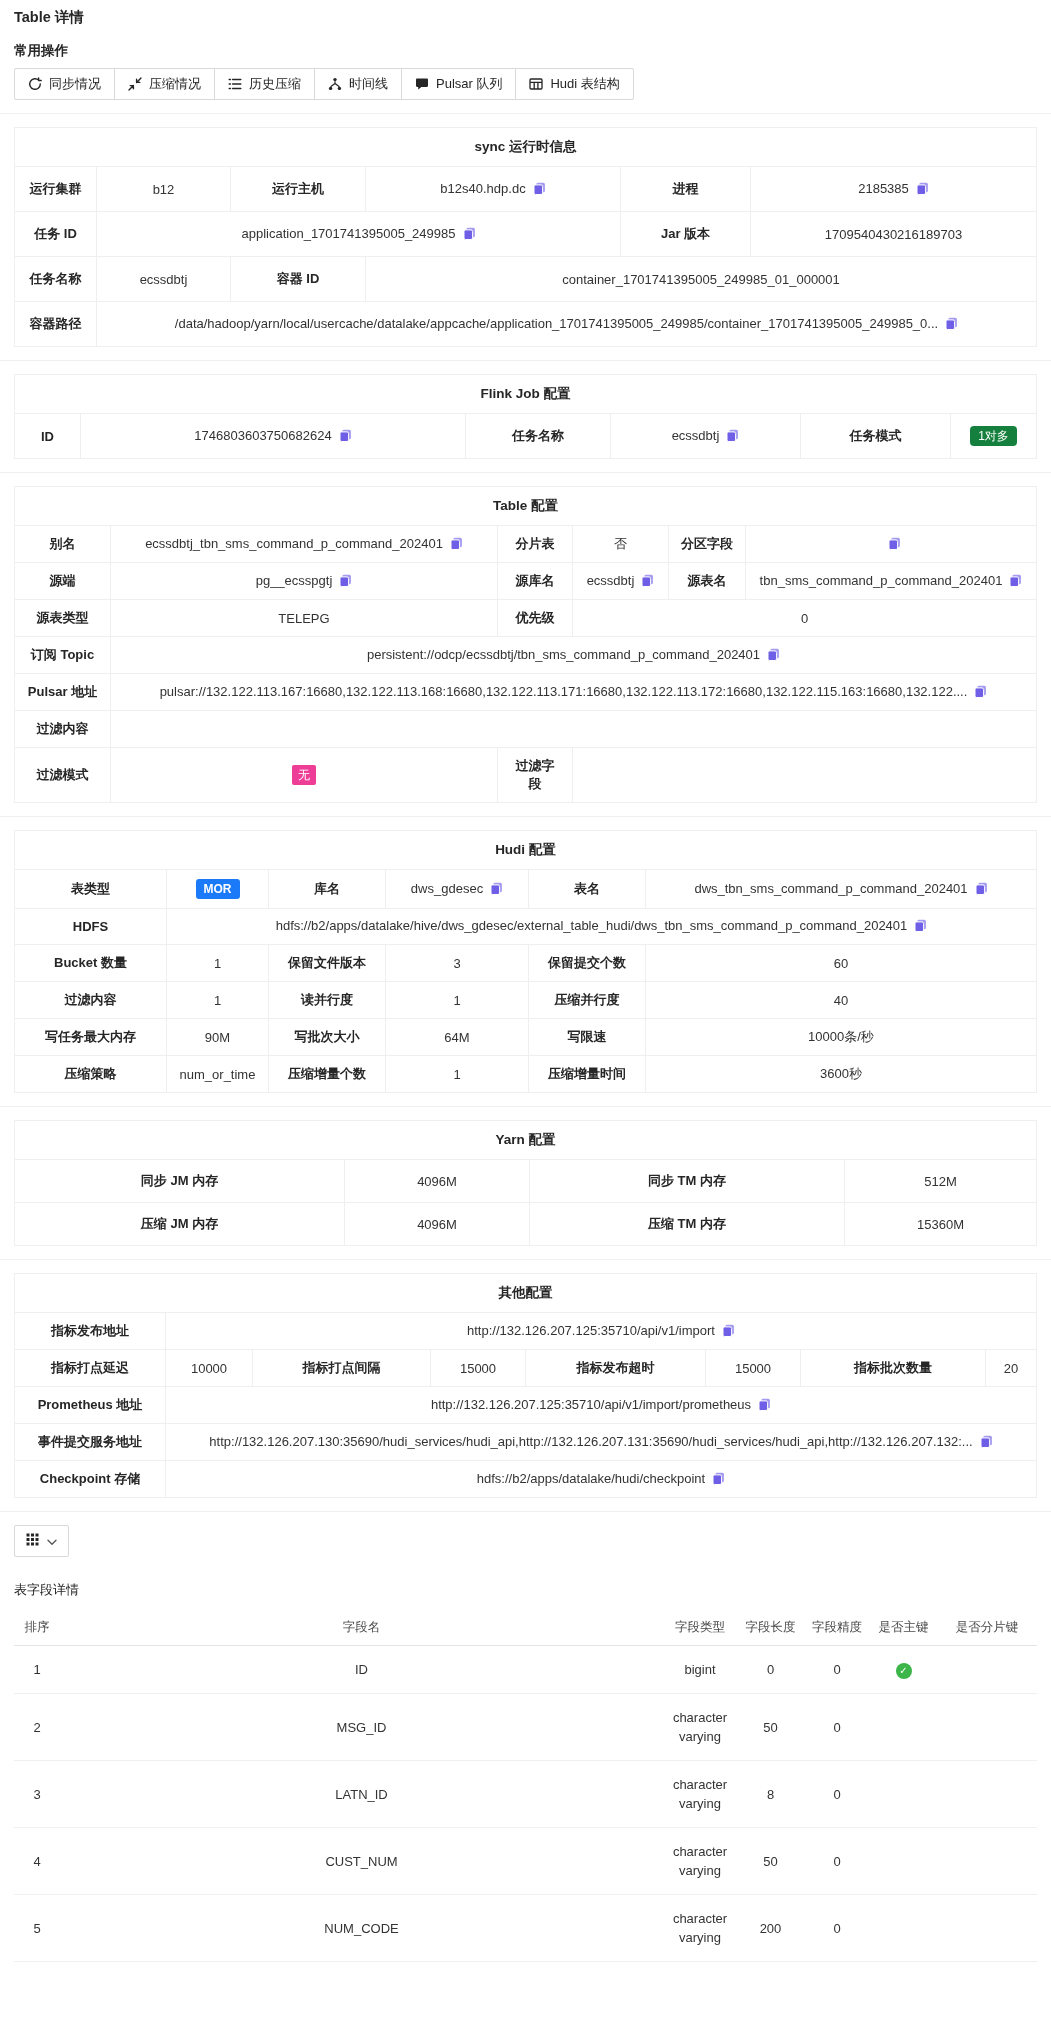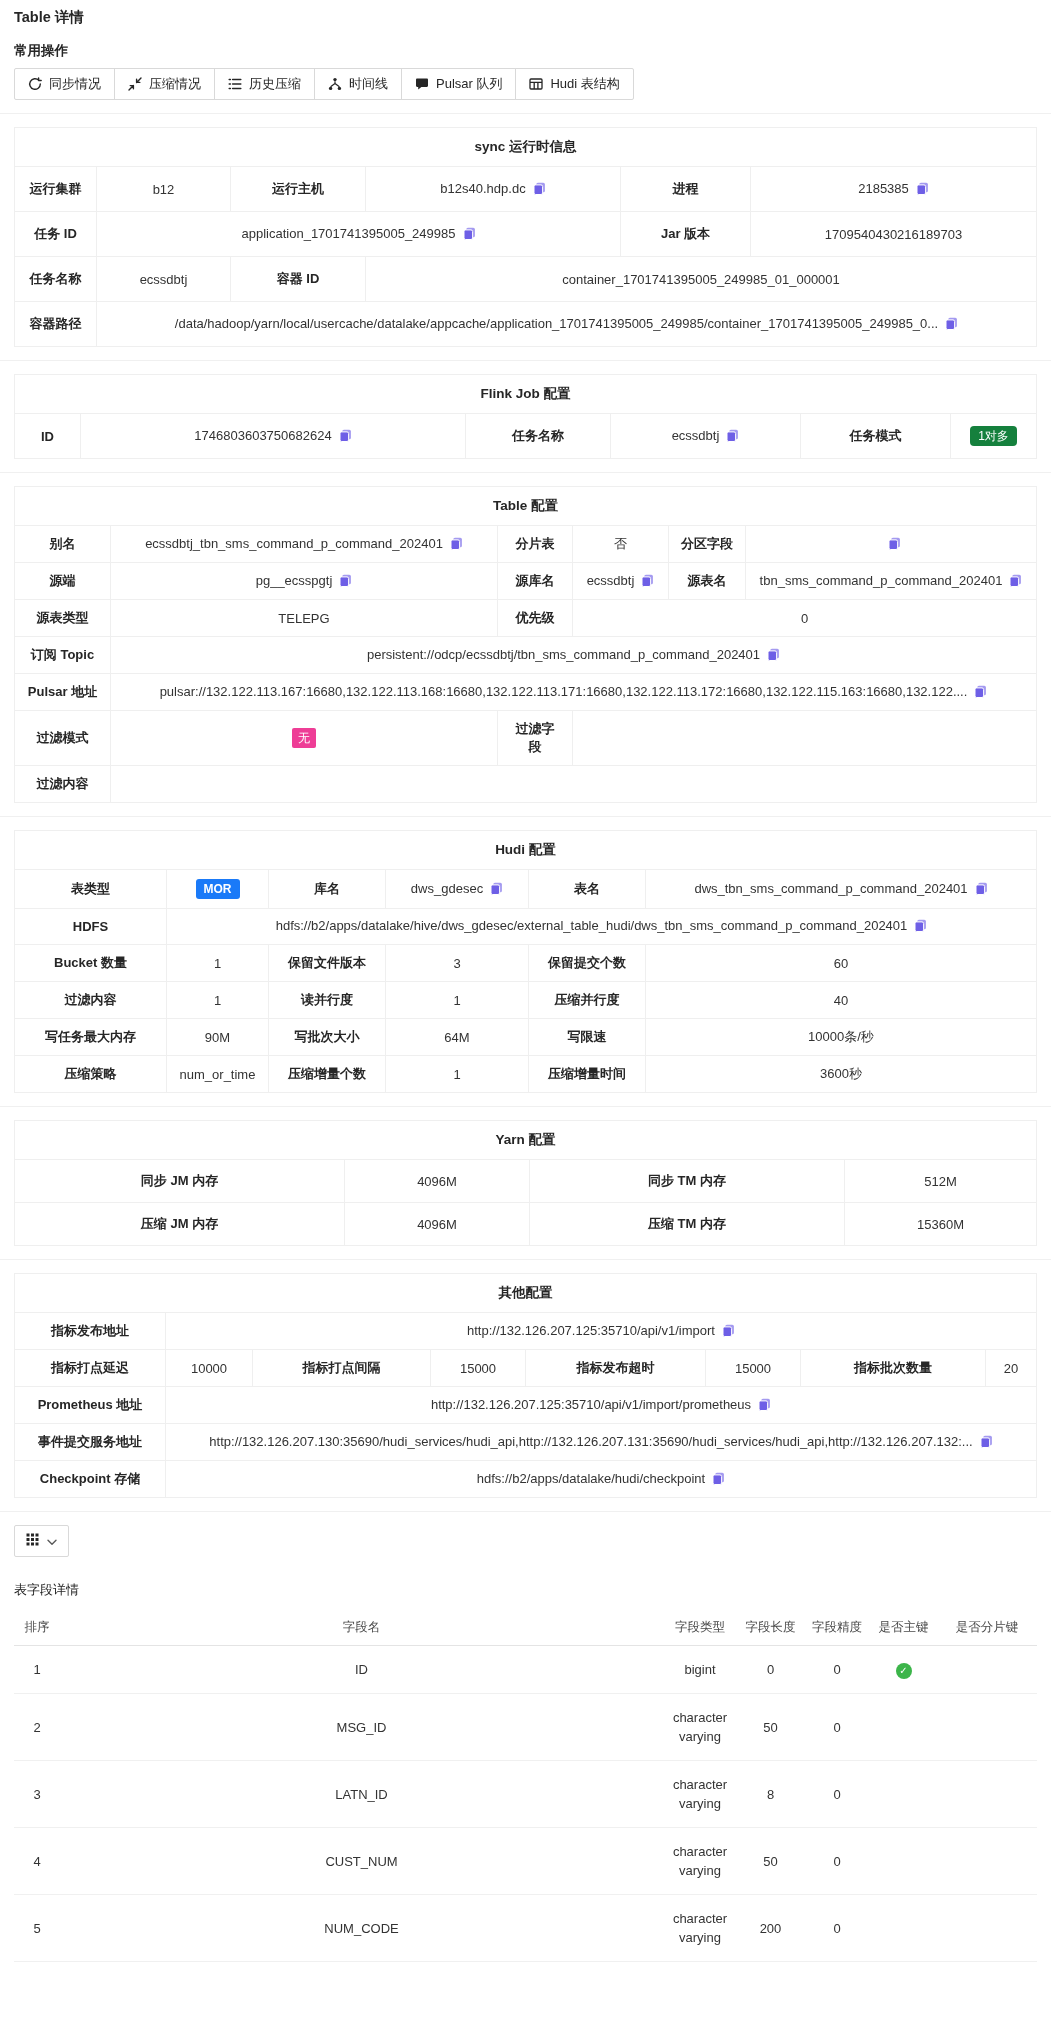--- a/index.html
+++ b/index.html
@@ -257,28 +257,28 @@
                 </svg></span></td>
           </tr>
           <tr>
             <td class="label">Pulsar 地址</td>
             <td class="value" colspan="5"><span class="val-text">pulsar://132.122.113.167:16680,132.122.113.168:16680,132.122.113.171:16680,132.122.113.172:16680,132.122.115.163:16680,132.122....</span><span class="copy"><svg width="13" height="13" viewBox="0 0 13 13">
                   <rect x="3.3" y="0.7" width="8.6" height="9.6" rx="1.6" fill="#a49af0"></rect>
                   <rect x="1" y="2.9" width="8.6" height="9.6" rx="1.6" fill="#6e5fe6" stroke="#ffffff" stroke-width="1"></rect>
                 </svg></span></td>
           </tr>
           <tr>
+            <td class="label">过滤内容</td>
+            <td class="value" colspan="5"></td>
+          </tr>
+          <tr>
             <td class="label">过滤模式</td>
             <td class="value"><span class="badge badge-pink">无</span></td>
             <td class="label">过滤字段</td>
             <td class="value" colspan="3"></td>
-          </tr>
-          <tr>
-            <td class="label">过滤内容</td>
-            <td class="value" colspan="5"></td>
           </tr>
         </tbody>
       </table>
       <hr class="divider">
       <table class="cfg cfg-hudi">
         <colgroup>
           <col style="width: 152px;">
           <col style="width: 102px;">
           <col style="width: 117px;">
           <col style="width: 143px;">

